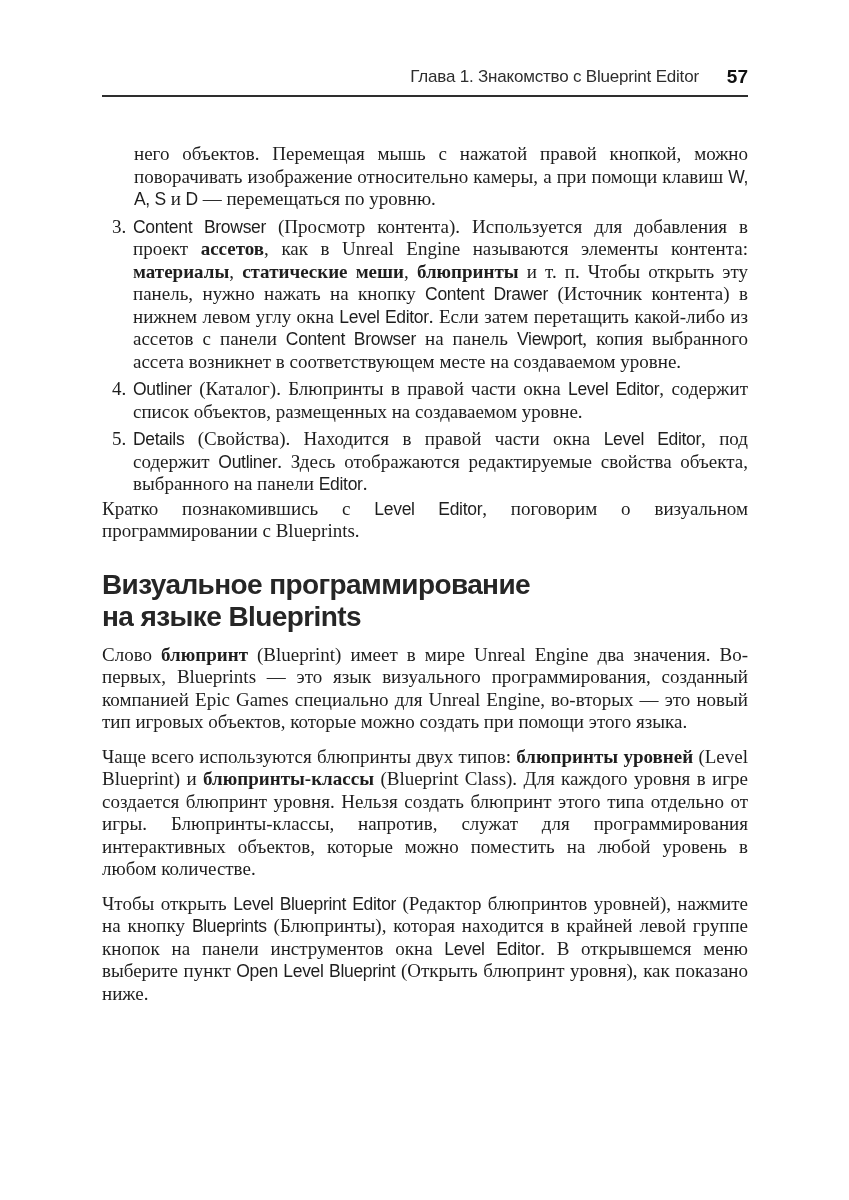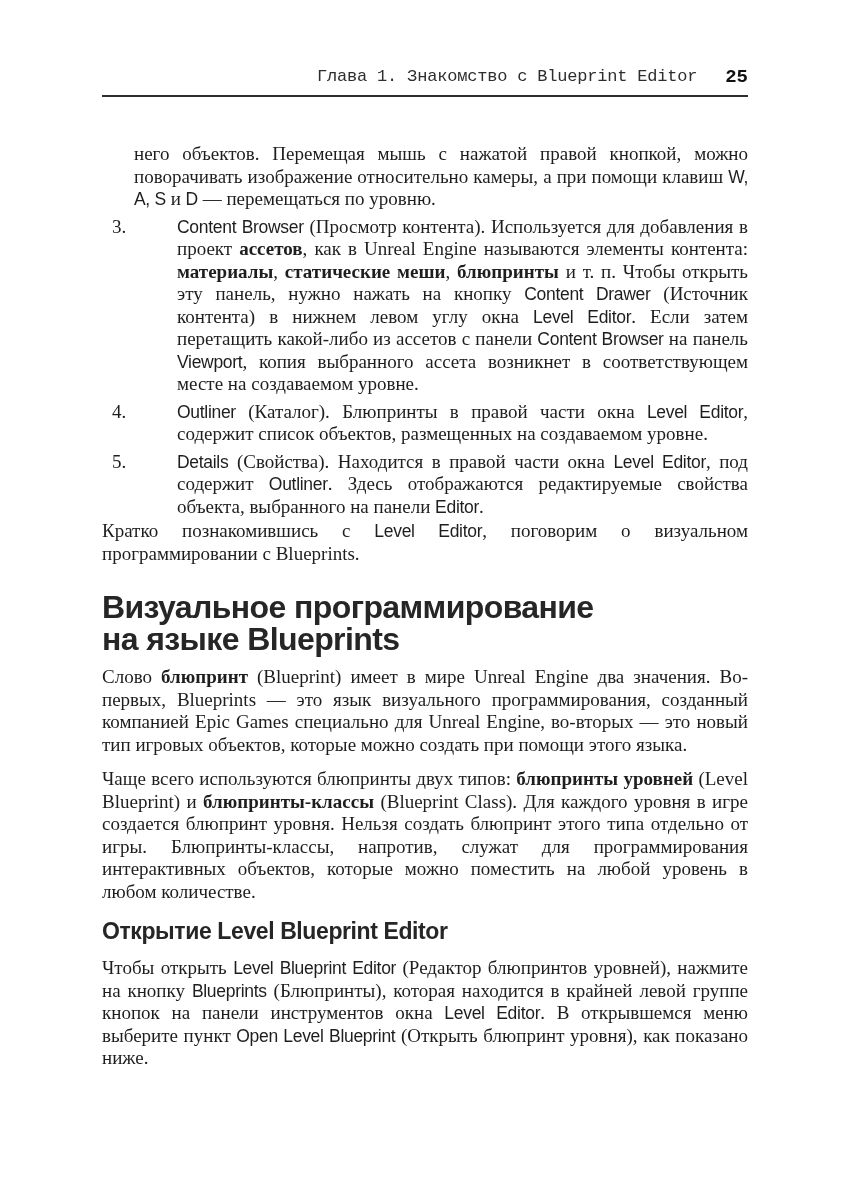--- a/index.html
+++ b/index.html
@@ -14,21 +14,21 @@
     width: 849px; height: 1200px;
     padding: 66px 101px 0 102px;
   }
 
   
   .running-head {
     display: flex;
     justify-content: flex-end;
     align-items: flex-end;
     gap: 28px;
-    font-family: Liberation Mono, monospace;
+    font-family: Liberation Sans, sans-serif;
     line-height: 22px;
   }
   .running-head .chapter {
     font-size: 17px;
     letter-spacing: -0.2px;
     color: #2e2e2e;
   }
   .running-head .folio {
     font-size: 19px;
     font-weight: bold;
@@ -48,36 +48,36 @@
 
   .para { margin: 12px 0 0 0; }
   .para.after-list { margin-top: 2px; }
 
   .list-item { display: flex; margin: 5px 0 0 0; }
   .list-item .num {
     flex: 0 0 31px;
     box-sizing: border-box;
     padding-left: 10px;
   }
-  .list-item .li-body { flex: 1 1 auto; margin-left: 44px; }
+  .list-item .li-body { flex: 1 1 auto; }
 
   
   .b { font-weight: bold; }
   .ui {
     font-family: "Liberation Sans", "DejaVu Sans", sans-serif;
     font-size: 17.5px;
     letter-spacing: -0.3px;
   }
 
   
   h1.section-title {
     margin: 26px 0 0 0;
     font-family: "Liberation Sans", "DejaVu Sans", sans-serif;
     font-weight: bold;
-    font-size: 32px;
+    font-size: 28px;
     line-height: 32px;
     letter-spacing: -0.6px;
     color: #262626;
   }
   h1.section-title + .para { margin-top: 11px; }
 
   h2.subsection-title {
     margin: 15px 0 0 0;
     font-family: "Liberation Sans", "DejaVu Sans", sans-serif;
     font-weight: bold;
@@ -88,21 +88,21 @@
   }
   h2.subsection-title + .para { }
 </style>
 </head>
 <body>
 
 <div id="page">
 
   <div class="running-head">
     <span class="chapter">Глава 1. Знакомство с Blueprint Editor</span>
-    <span class="folio">25</span>
+    <span class="folio">57</span>
   </div>
   <hr class="head-rule">
 
   <div class="bodytext">
 
     <div class="cont"><span>него объектов. Перемещая мышь с нажатой правой кнопкой, можно поворачивать изображение относительно камеры, а при помощи клавиш </span><span class="ui">W, A, S</span><span> и </span><span class="ui">D</span><span> — перемещаться по уровню.</span></div>
 
     <div class="list-item">
       <span class="num">3.</span>
       <div class="li-body"><span class="ui">Content Browser</span><span> (Просмотр контента). Используется для добавления в проект </span><span class="b">ассетов</span><span>, как в Unreal Engine называются элементы контента: </span><span class="b">материалы</span><span>, </span><span class="b">статические меши</span><span>, </span><span class="b">блюпринты</span><span> и т. п. Чтобы открыть эту панель, нужно нажать на кнопку </span><span class="ui">Content Drawer</span><span> (Источник контента) в нижнем левом углу окна </span><span class="ui">Level Editor</span><span>. Если затем перетащить какой-либо из ассетов с панели </span><span class="ui">Content Browser</span><span> на панель </span><span class="ui">Viewport</span><span>, копия выбранного ассета возникнет в соответствующем месте на создаваемом уровне.</span></div>
@@ -120,18 +120,17 @@
 
     <div class="para after-list"><span>Кратко познакомившись с </span><span class="ui">Level Editor</span><span>, поговорим о визуальном программировании с Blueprints.</span></div>
 
     <h1 class="section-title"><span>Визуальное программирование</span><br><span>на языке Blueprints</span></h1>
 
 
     <div class="para"><span>Слово </span><span class="b">блюпринт</span><span> (Blueprint) имеет в мире Unreal Engine два значения. Во-первых, Blueprints — это язык визуального программирования, созданный компанией Epic Games специально для Unreal Engine, во-вторых — это новый тип игровых объектов, которые можно создать при помощи этого языка.</span></div>
 
     <div class="para"><span>Чаще всего используются блюпринты двух типов: </span><span class="b">блюпринты уровней</span><span> (Level Blueprint) и </span><span class="b">блюпринты-классы</span><span> (Blueprint Class). Для каждого уровня в игре создается блюпринт уровня. Нельзя создать блюпринт этого типа отдельно от игры. Блюпринты-классы, напротив, служат для программирования интерактивных объектов, которые можно поместить на любой уровень в любом количестве.</span></div>
 
-    <h2 class="subsection-title">Открытие Level Blueprint Editor</h2>
 
     <div class="para"><span>Чтобы открыть </span><span class="ui">Level Blueprint Editor</span><span> (Редактор блюпринтов уровней), нажмите на кнопку </span><span class="ui">Blueprints</span><span> (Блюпринты), которая находится в крайней левой группе кнопок на панели инструментов окна </span><span class="ui">Level Editor</span><span>. В открывшемся меню выберите пункт </span><span class="ui">Open Level Blueprint</span><span> (Открыть блюпринт уровня), как показано ниже.</span></div>
 
   </div>
 </div>
 
 </body></html>

